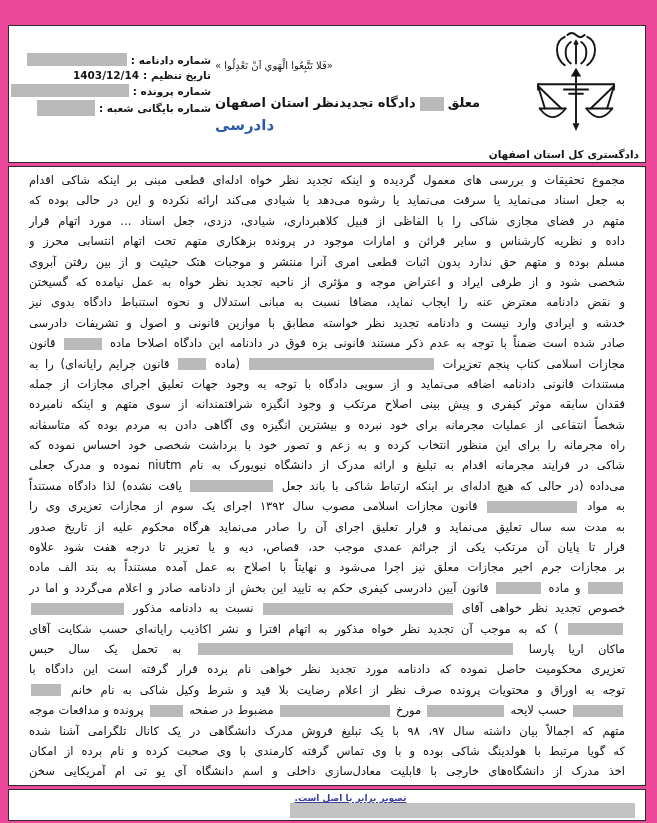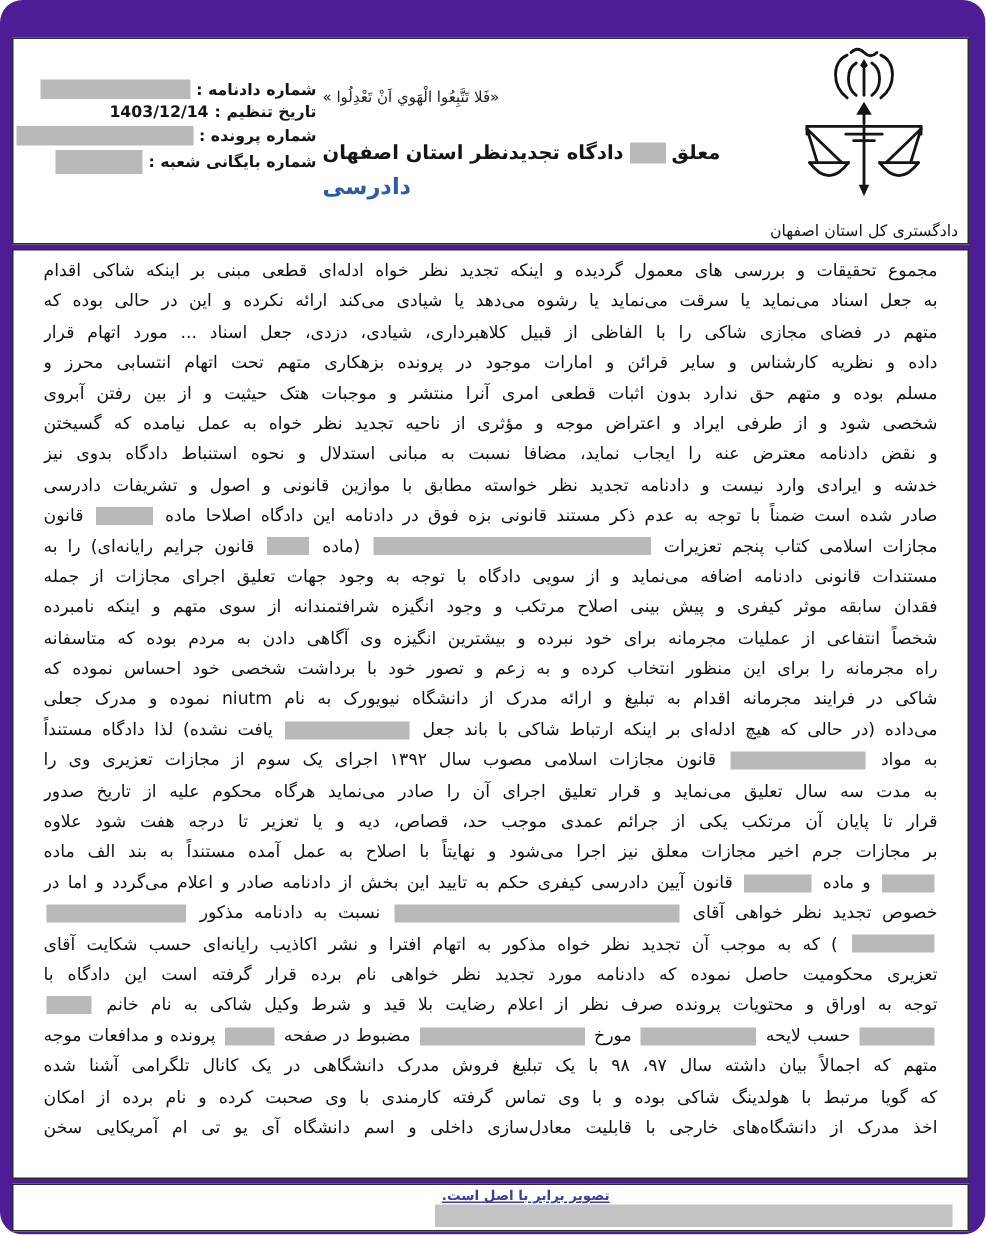--- a/index.html
+++ b/index.html
@@ -1,35 +1,35 @@
 <!DOCTYPE html>
 <html lang="fa" dir="rtl"><head>
 <meta charset="utf-8">
 <style>
   html,body{margin:0;padding:0;background:#fff;}
-  .page{position:relative;width:657px;height:823px;background:#4c1d95;
-        font-family:"DejaVu Sans",sans-serif;color:#151515;direction:rtl;overflow:hidden;border-radius:15px;}
+  .page{position:relative;width:657px;height:823px;background:#ec4899;
+        font-family:"DejaVu Sans",sans-serif;color:#151515;direction:rtl;overflow:hidden;}
   .doc{position:absolute;left:8px;top:25px;width:638px;}
   .box{border:1px solid #2b2b2b;background:#fff;box-sizing:border-box;}
 
   
   .header-box{position:relative;height:138px;}
   .h-meta{position:absolute;left:0px;top:27px;width:202px;direction:rtl;}
   .meta-row{display:flex;align-items:center;justify-content:flex-start;
             font-size:10.5px;font-weight:bold;margin-bottom:3px;white-space:nowrap;}
   .meta-row .lbl{margin-left:4px;}
   .meta-val{font-size:10.5px;font-weight:bold;direction:ltr;margin-left:29px;}
   .redact{display:inline-block;background:#b9b9b9;height:13px;vertical-align:middle;}
   .h-center{position:absolute;left:206px;top:0;width:300px;text-align:left;}
   .verse{margin-top:34px;font-size:10px;color:#222;}
   .branch-line{margin-top:24px;font-size:13px;font-weight:bold;white-space:nowrap;}
   .branch-line .redact{width:24px;height:14px;margin:0 4px;}
   .doc-title{margin-top:5px;font-size:15px;font-weight:bold;color:#2b5ca8;letter-spacing:1px;}
   .h-embl{position:absolute;right:6px;top:3px;width:126px;text-align:center;}
-  .org-name{font-size:10.5px;font-weight:normal;margin-top:1px;white-space:nowrap;}
+  .org-name{font-size:10.5px;font-weight:bold;margin-top:1px;white-space:nowrap;}
 
   
   .body-box{margin-top:3px;height:620px;padding:3px 20px;overflow:hidden;}
   .bline{height:20.4px;line-height:20.4px;font-size:11.5px;
          text-align:justify;text-align-last:justify;white-space:nowrap;overflow:hidden;color:#101010;}
   .bline .redact{height:12px;margin:0 2px;}
 
   
   .footer-box{margin-top:3px;height:32px;position:relative;padding-left:47px;}
   .cert{ text-align:center;font-size:9px;font-weight:bold;color:#3a3f9e;
@@ -132,20 +132,21 @@
           <div class="bline">راه مجرمانه را برای این منظور انتخاب کرده و به زعم و تصور خود با برداشت شخصی خود احساس نموده که</div>
           <div class="bline">شاکی در فرایند مجرمانه اقدام به تبلیغ و ارائه مدرک از دانشگاه نیویورک به نام niutm نموده و مدرک جعلی</div>
           <div class="bline">می‌داده (در حالی که هیچ ادله‌ای بر اینکه ارتباط شاکی با باند جعل <span class="redact" style="width: 83px;"></span> یافت نشده) لذا دادگاه مستنداً</div>
           <div class="bline">به مواد <span class="redact" style="width: 90px;"></span> قانون مجازات اسلامی مصوب سال ۱۳۹۲ اجرای یک سوم از مجازات تعزیری وی را</div>
           <div class="bline">به مدت سه سال تعلیق می‌نماید و قرار تعلیق اجرای آن را صادر می‌نماید هرگاه محکوم علیه از تاریخ صدور</div>
           <div class="bline">قرار تا پایان آن مرتکب یکی از جرائم عمدی موجب حد، قصاص، دیه و یا تعزیر تا درجه هفت شود علاوه</div>
           <div class="bline">بر مجازات جرم اخیر مجازات معلق نیز اجرا می‌شود و نهایتاً با اصلاح به عمل آمده مستنداً به بند الف ماده</div>
           <div class="bline"><span class="redact" style="width: 35px;"></span> و ماده <span class="redact" style="width: 45px;"></span> قانون آیین دادرسی کیفری حکم به تایید این بخش از دادنامه صادر و اعلام می‌گردد و اما در</div>
           <div class="bline">خصوص تجدید نظر خواهی آقای <span class="redact" style="width: 190px;"></span> نسبت به دادنامه مذکور <span class="redact" style="width: 93px;"></span></div>
           <div class="bline"><span class="redact" style="width: 55px;"></span> ) که به موجب آن تجدید نظر خواه مذکور به اتهام افترا و نشر اکاذیب رایانه‌ای حسب شکایت آقای</div>
+          <div class="bline">ماکان اریا پارسا <span class="redact" style="width: 315px;"></span> به تحمل یک سال حبس</div>
           <div class="bline">تعزیری محکومیت حاصل نموده که دادنامه مورد تجدید نظر خواهی نام برده قرار گرفته است این دادگاه با</div>
           <div class="bline">توجه به اوراق و محتویات پرونده صرف نظر از اعلام رضایت بلا قید و شرط وکیل شاکی به نام خانم <span class="redact" style="width: 30px;"></span></div>
           <div class="bline"><span class="redact" style="width: 50px;"></span> حسب لایحه <span class="redact" style="width: 77px;"></span> مورخ <span class="redact" style="width: 110px;"></span> مضبوط در صفحه <span class="redact" style="width: 33px;"></span> پرونده و مدافعات موجه</div>
           <div class="bline">متهم که اجمالاً بیان داشته سال ۹۷، ۹۸ با یک تبلیغ فروش مدرک دانشگاهی در یک کانال تلگرامی آشنا شده</div>
           <div class="bline">که گویا مرتبط با هولدینگ شاکی بوده و با وی تماس گرفته کارمندی با وی صحبت کرده و نام برده از امکان</div>
           <div class="bline">اخذ مدرک از دانشگاه‌های خارجی با قابلیت معادل‌سازی داخلی و اسم دانشگاه آی یو تی ام آمریکایی سخن</div>
         </div>
     </div>
 
     <div class="box footer-box">

